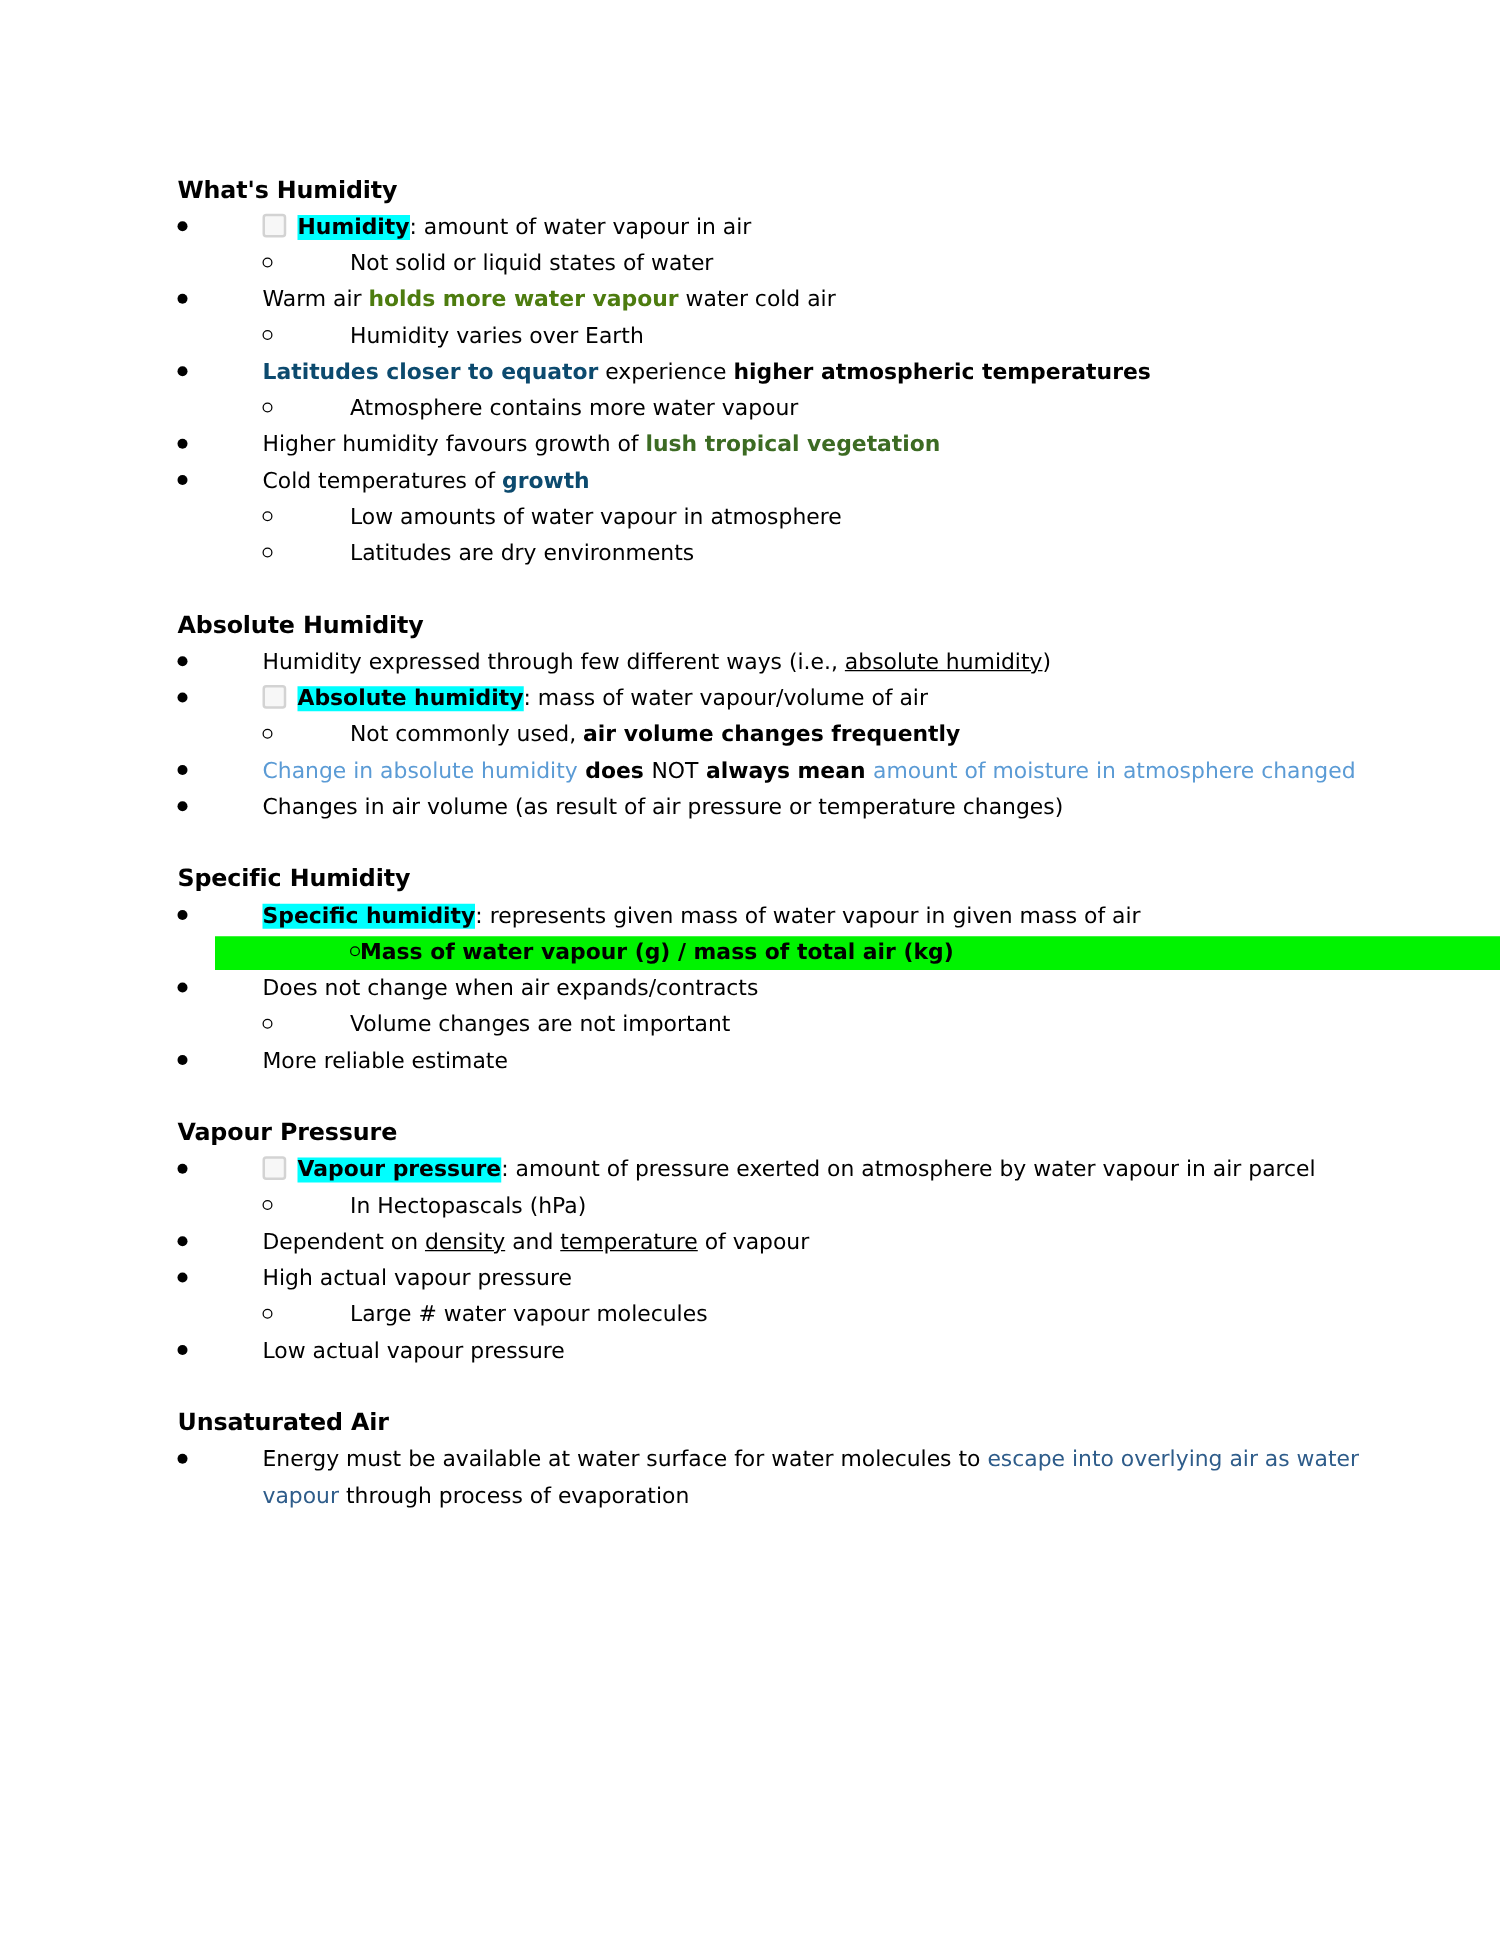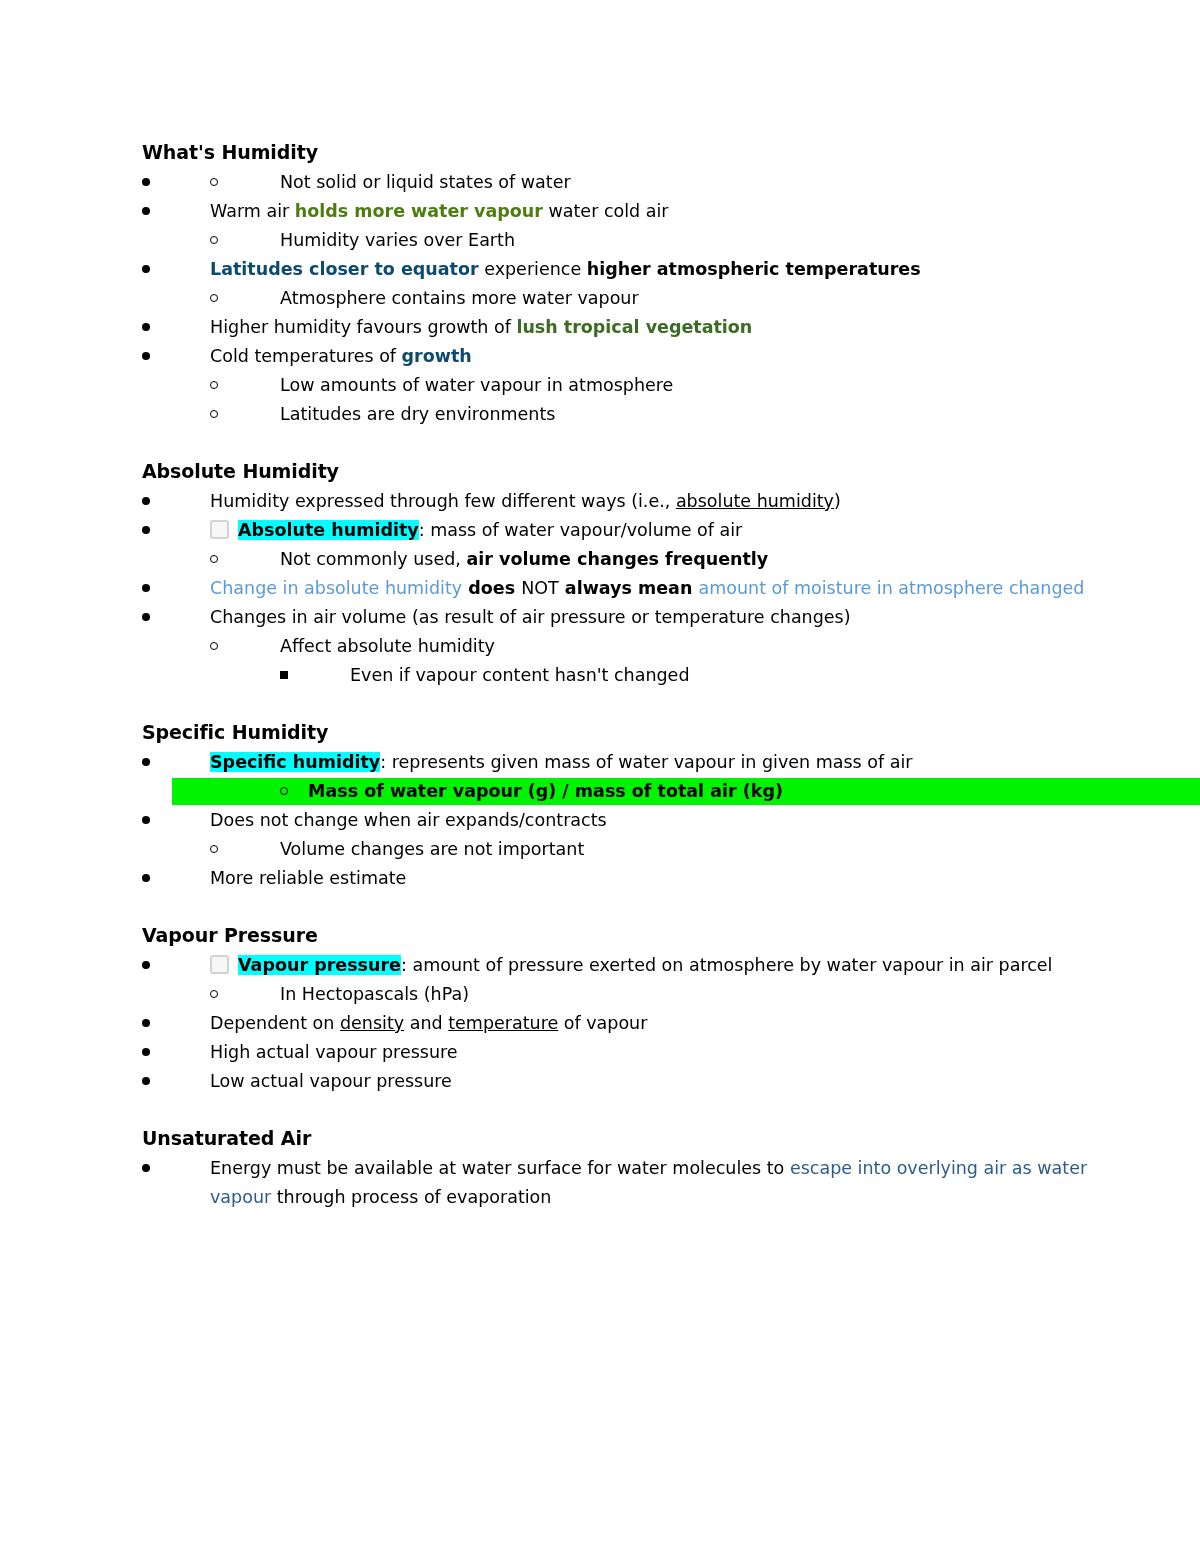--- a/index.html
+++ b/index.html
@@ -136,33 +136,33 @@
     left: -38px;
     right: -215px;
     top: 1px;
     bottom: 1px;
     z-index: 0;
   }
   li.green-row > .bullet, li.green-row > .linetext {
     position: relative;
     z-index: 1;
   }
-  li.green-row .linetext { font-weight: bold; margin-left: 20px; }
+  li.green-row .linetext { font-weight: bold; }
 
   .linetext { display: inline; }
 </style>
 </head>
 <body>
 
 <div class="page">
   <div class="doc" id="doc-root">
       <div class="section">
         <h2 class="section-title">What's Humidity</h2>
         <ul class="lvl l1">
-          <li class="item"><span class="bullet"></span><ul class="lvl l2">
+          <li class="item"><span class="bullet"></span><span class="linetext"><span class="checkbox"></span><span class="hl-cyan">Humidity</span><span>: amount of water vapour in air</span></span><ul class="lvl l2">
               <li class="item"><span class="bullet"></span><span class="linetext"><span>Not solid or liquid states of water</span></span></li>
             </ul></li>
           <li class="item"><span class="bullet"></span><span class="linetext"><span>Warm air </span><span class="c-azure">holds more water vapour</span><span> water cold air</span></span><ul class="lvl l2">
               <li class="item"><span class="bullet"></span><span class="linetext"><span>Humidity varies over Earth</span></span></li>
             </ul></li>
           <li class="item"><span class="bullet"></span><span class="linetext"><span class="c-navy">Latitudes closer to equator</span><span> experience </span><span class="b">higher atmospheric temperatures</span></span><ul class="lvl l2">
               <li class="item"><span class="bullet"></span><span class="linetext"><span>Atmosphere contains more water vapour</span></span></li>
             </ul></li>
           <li class="item"><span class="bullet"></span><span class="linetext"><span>Higher humidity favours growth of </span><span class="c-green">lush tropical vegetation</span></span></li>
           <li class="item"><span class="bullet"></span><span class="linetext"><span>Cold temperatures of </span><span class="c-navy">growth</span></span><ul class="lvl l2">
@@ -172,25 +172,21 @@
         </ul>
       </div>
       <div class="section">
         <h2 class="section-title">Absolute Humidity</h2>
         <ul class="lvl l1">
           <li class="item"><span class="bullet"></span><span class="linetext"><span>Humidity expressed through few different ways (i.e., </span><span class="u">absolute humidity</span><span>)</span></span></li>
           <li class="item"><span class="bullet"></span><span class="linetext"><span class="checkbox"></span><span class="hl-cyan">Absolute humidity</span><span>: mass of water vapour/volume of air</span></span><ul class="lvl l2">
               <li class="item"><span class="bullet"></span><span class="linetext"><span>Not commonly used, </span><span class="b">air volume changes frequently</span></span></li>
             </ul></li>
           <li class="item"><span class="bullet"></span><span class="linetext"><span class="c-cornflower">Change in absolute humidity</span><span class="b"> does </span><span>NOT</span><span class="b"> always mean </span><span class="c-cornflower">amount of moisture in atmosphere changed</span></span></li>
-          <li class="item"><span class="bullet"></span><span class="linetext"><span>Changes in air volume (as result of air pressure or temperature changes)</span></span><ul class="lvl l2">
-              <li class="item"><span class="bullet"></span><span class="linetext"><span>Affect absolute humidity</span></span><ul class="lvl l3">
-                  <li class="item"><span class="bullet"></span><span class="linetext"><span>Even if vapour content hasn't changed</span></span></li>
-                </ul></li>
-            </ul></li>
+          <li class="item"><span class="bullet"></span><span class="linetext"><span>Changes in air volume (as result of air pressure or temperature changes)</span></span></li>
         </ul>
       </div>
       <div class="section">
         <h2 class="section-title">Specific Humidity</h2>
         <ul class="lvl l1">
           <li class="item"><span class="bullet"></span><span class="linetext"><span class="hl-cyan">Specific humidity</span><span>: represents given mass of water vapour in given mass of air</span></span><ul class="lvl l2">
               <li class="item green-row"><span class="greenband"></span><span class="bullet"></span><span class="linetext"><span class="b">Mass of water vapour (g) / mass of total air (kg)</span></span></li>
             </ul></li>
           <li class="item"><span class="bullet"></span><span class="linetext"><span>Does not change when air expands/contracts</span></span><ul class="lvl l2">
               <li class="item"><span class="bullet"></span><span class="linetext"><span>Volume changes are not important</span></span></li>
@@ -198,21 +194,23 @@
           <li class="item"><span class="bullet"></span><span class="linetext"><span>More reliable estimate</span></span></li>
         </ul>
       </div>
       <div class="section">
         <h2 class="section-title">Vapour Pressure</h2>
         <ul class="lvl l1">
           <li class="item"><span class="bullet"></span><span class="linetext"><span class="checkbox"></span><span class="hl-cyan">Vapour pressure</span><span>: amount of pressure exerted on atmosphere by water vapour in air parcel</span></span><ul class="lvl l2">
               <li class="item"><span class="bullet"></span><span class="linetext"><span>In Hectopascals (hPa)</span></span></li>
             </ul></li>
           <li class="item"><span class="bullet"></span><span class="linetext"><span>Dependent on </span><span class="u">density</span><span> and </span><span class="u">temperature</span><span> of vapour</span></span></li>
-          <li class="item"><span class="bullet"></span><span class="linetext"><span>High actual vapour pressure</span></span></li>
+          <li class="item"><span class="bullet"></span><span class="linetext"><span>High actual vapour pressure</span></span><ul class="lvl l2">
+              <li class="item"><span class="bullet"></span><span class="linetext"><span>Large # water vapour molecules</span></span></li>
+            </ul></li>
           <li class="item"><span class="bullet"></span><span class="linetext"><span>Low actual vapour pressure</span></span></li>
         </ul>
       </div>
       <div class="section">
         <h2 class="section-title">Unsaturated Air</h2>
         <ul class="lvl l1">
           <li class="item"><span class="bullet"></span><span class="linetext"><span>Energy must be available at water surface for water molecules to </span><span class="c-navy-reg">escape into overlying air as water vapour</span><span> through process of evaporation</span></span></li>
         </ul>
       </div>
     </div>

